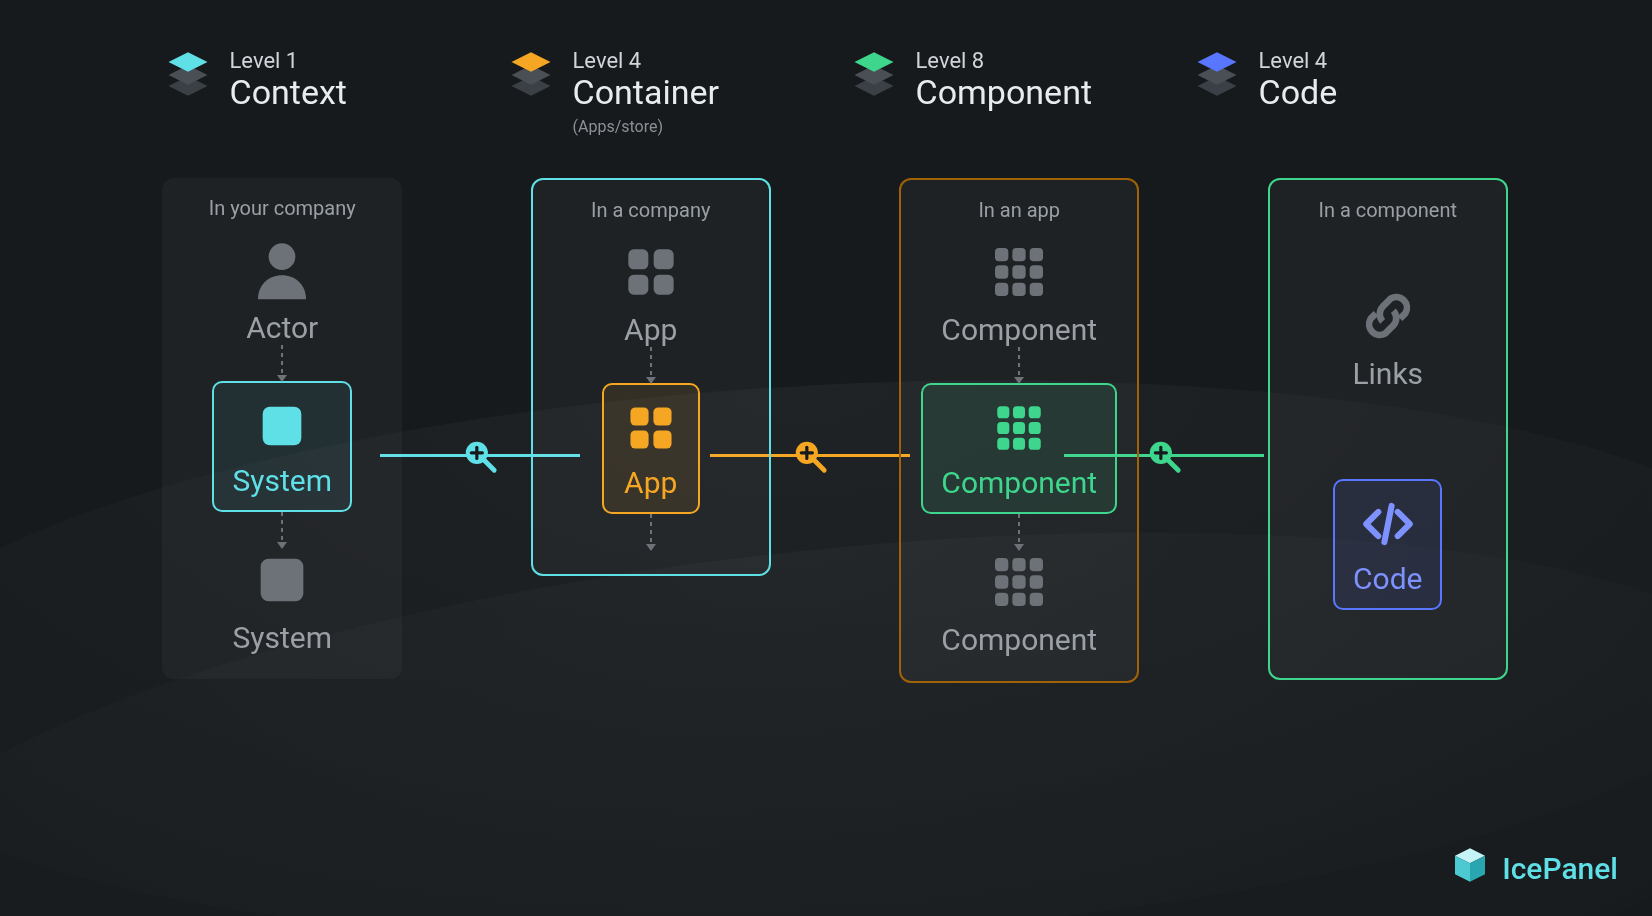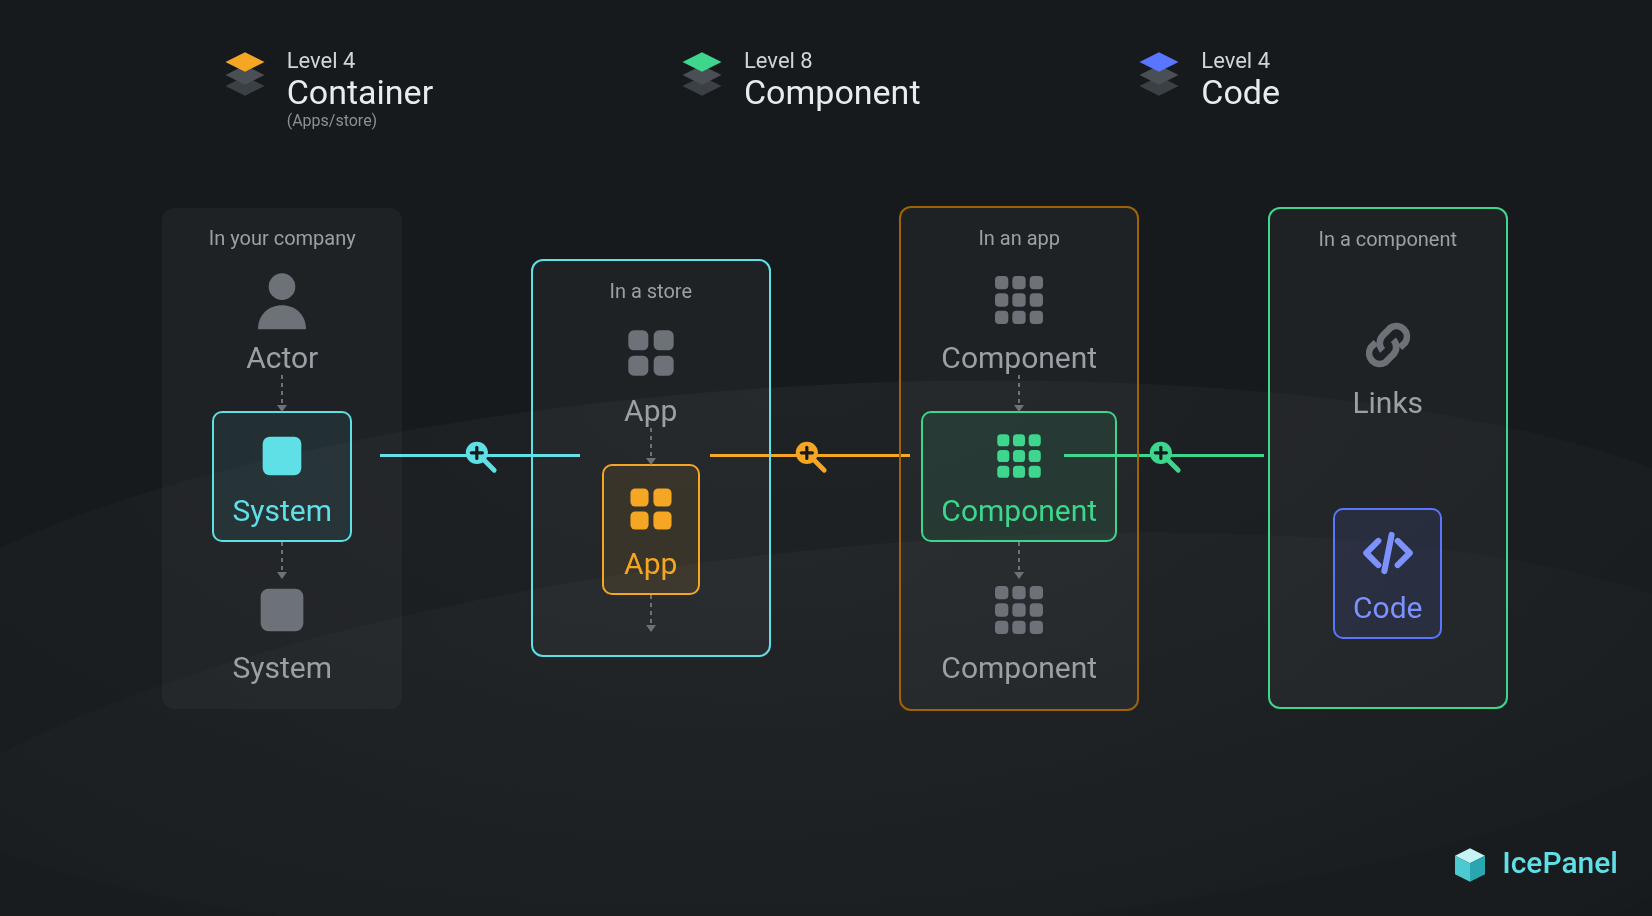--- a/index.html
+++ b/index.html
@@ -36,32 +36,32 @@
     display: flex;
     align-items: flex-start;
     gap: 16px;
     width: 300px;
   }
   .layers-icon { width: 52px; height: 52px; position: relative; flex: 0 0 52px; }
   .layers-icon svg { width: 100%; height: 100%; }
   .level-text { display: flex; flex-direction: column; line-height: 1.15; }
   .level-label { font-size: 22px; color: #d0d5da; font-weight: 400; }
   .level-name  { font-size: 34px; color: #e8ecef; font-weight: 400; }
-  .level-sub   { font-size: 16px; color: #8a9096; }
+  .level-sub   { font-size: 16px; color: #8a9096; margin-top: 6px; }
 
   
   .columns {
     position: absolute;
     top: 178px;
     left: 18px; right: 0;
     height: 560px;
     display: flex;
     justify-content: space-around;
     padding: 0 80px;
-    align-items: center;
+    align-items: flex-start;
   }
   .col {
     width: 240px;
     border-radius: 12px;
     background: rgba(255,255,255,0.035);
     display: flex;
     flex-direction: column;
     align-items: center;
     padding: 18px 12px 24px;
     position: relative;
@@ -129,20 +129,21 @@
   .c-cyan   { background: #5fdfe6; }
   .c-orange { background: #f5a623; }
   .c-green  { background: #3dd68c; }
 
   
   .brand {
     position: absolute;
     right: 34px;
     bottom: 24px;
     display: flex;
+    align-items: center;
     gap: 12px;
     color: #5fdfe6;
     font-size: 30px;
     font-weight: 500;
   }
   .brand svg { width: 40px; height: 40px; }
 </style>
 </head>
 <body>
 
@@ -232,20 +233,31 @@
       <polygon points="42,13 24,22 24,44 42,35" fill="#2aa6b0"></polygon>
     </symbol>
   </defs>
 </svg>
 
 <div class="wave w1"></div>
 <div class="wave w2"></div>
 
 <div class="headers">
   <div class="level-header">
+    <span class="layers-icon" style="color:#5fdfe6">
+      <svg>
+          <use href="#sym-layers"></use>
+        </svg>
+    </span>
+    <div class="level-text">
+      <span class="level-label">Level 1</span>
+      <span class="level-name">Context</span>
+    </div>
+  </div>
+  <div class="level-header">
     <span class="layers-icon" style="color:#f5a623">
       <svg>
           <use href="#sym-layers"></use>
         </svg>
     </span>
     <div class="level-text">
       <span class="level-label">Level 4</span>
       <span class="level-name">Container</span>
       <span class="level-sub">(Apps/store)</span>
     </div>
@@ -323,21 +335,21 @@
       <span class="item-icon">
           <svg>
             <use href="#sym-system"></use>
           </svg>
         </span>
       <span class="item-label">System</span>
     </div>
   </div>
 
   <div class="col cyan" style="z-index:2">
-    <div class="col-title">In a store</div>
+    <div class="col-title">In a company</div>
 
     <div class="item">
       <span class="item-icon">
           <svg>
             <use href="#sym-app"></use>
           </svg>
         </span>
       <span class="item-label">App</span>
     </div>
     <div class="vgap">

